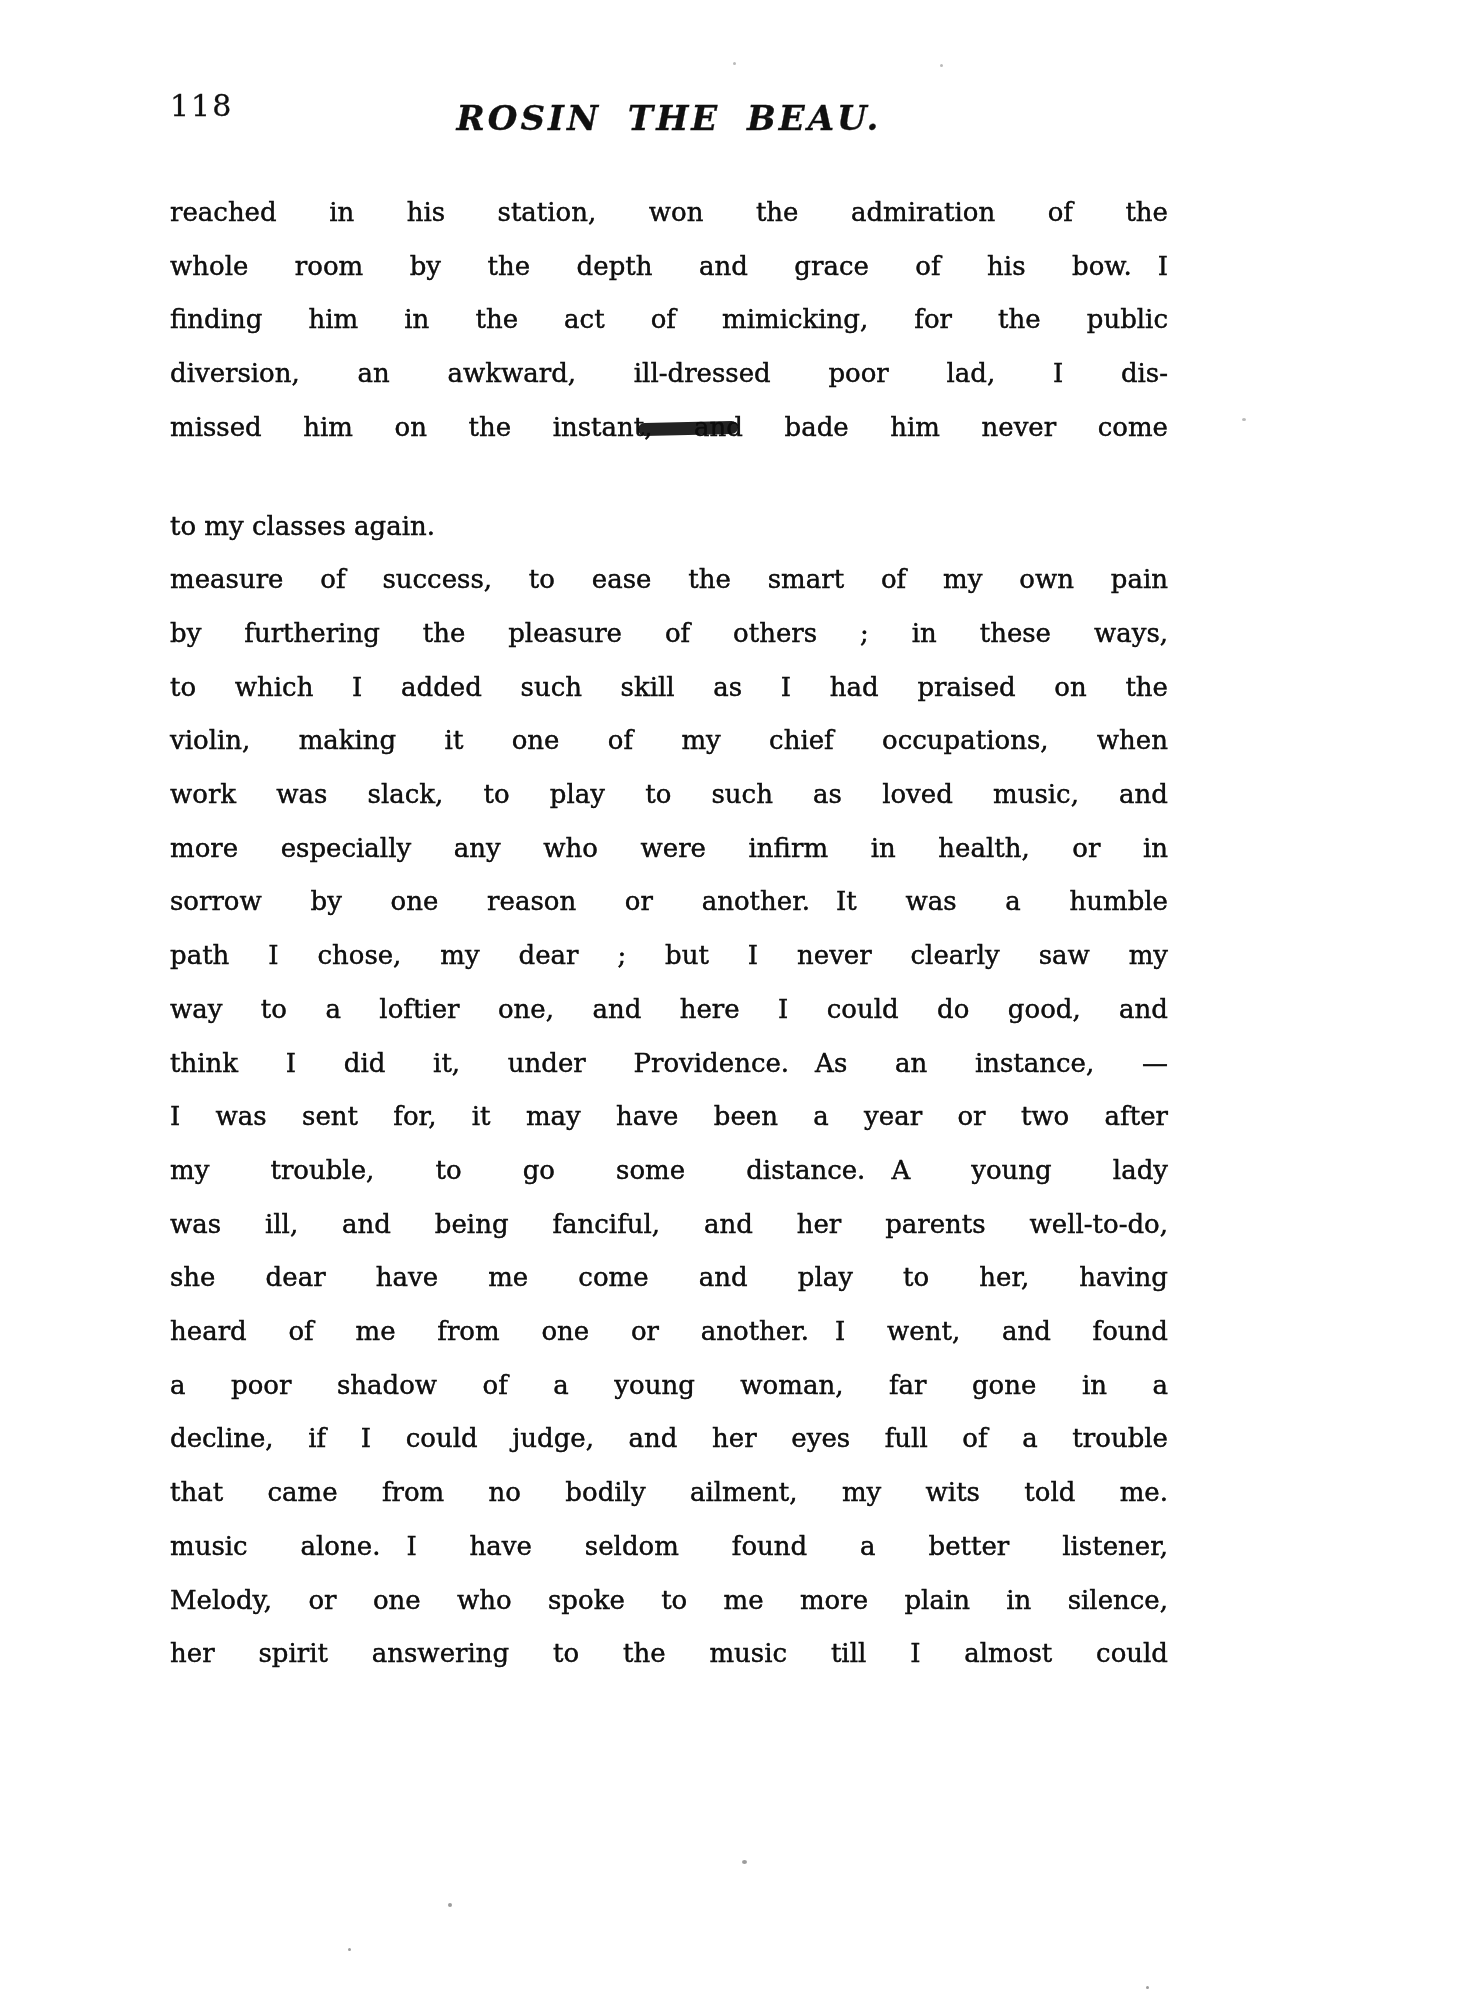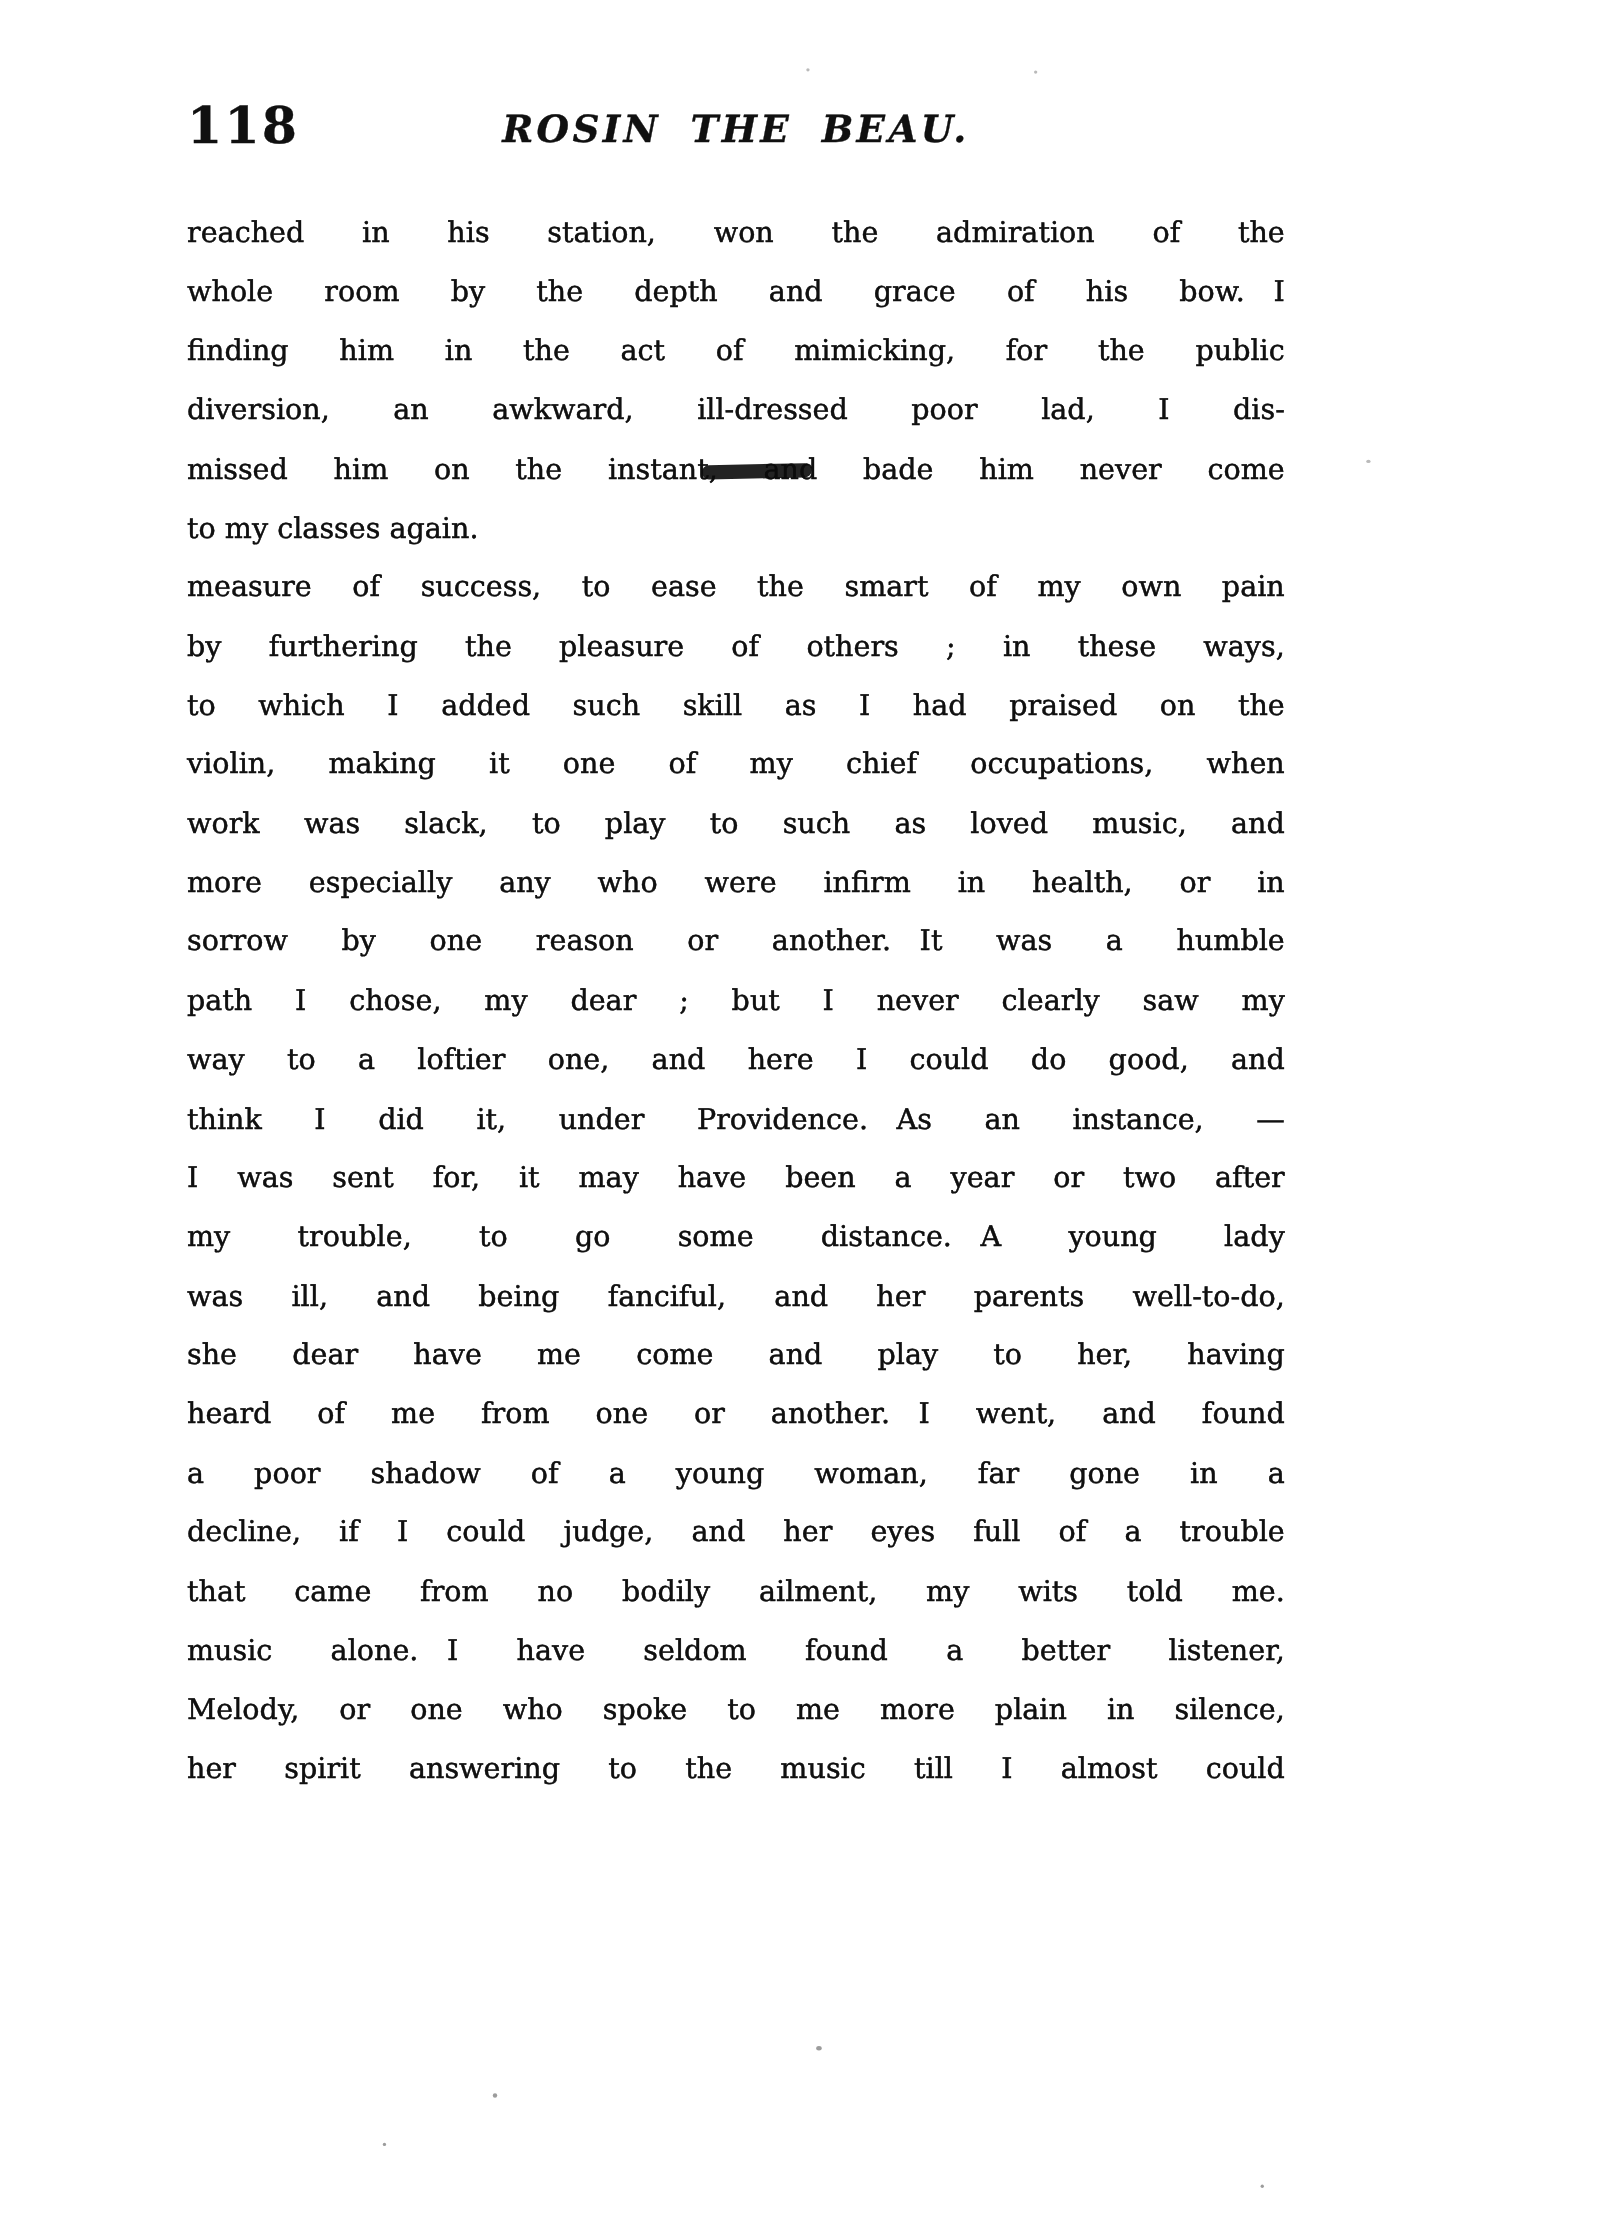--- a/index.html
+++ b/index.html
@@ -6,21 +6,21 @@
   .page{
     position:relative;
     width:1459px;height:2015px;
     background:var(--paper,#ffffff);
     color:var(--ink,#101010);
     font-family:"DejaVu Serif","Liberation Serif",serif;
     overflow:hidden;
   }
   .folio{
     position:absolute;left:170px;top:91px;
-    font-size:46px;line-height:1;font-weight:bold;
+    font-size:30px;line-height:1;font-weight:normal;
     letter-spacing:2px;
     -webkit-text-stroke:0.3px var(--ink,#101010);
   }
   .running-head{
     position:absolute;left:170px;top:101px;width:998px;
     text-align:center;
     font-size:34px;line-height:1;font-style:italic;font-weight:bold;
     letter-spacing:3px;word-spacing:12px;
     -webkit-text-stroke:0.3px var(--ink,#101010);
   }
@@ -28,21 +28,21 @@
     position:absolute;left:170px;top:186px;width:998px;
     font-size:38px;line-height:53.7px;
     -webkit-text-stroke:0.35px var(--ink,#101010);
     text-shadow:0 0 0.6px rgba(10,10,10,0.5);
   }
   .bline{
     text-align:justify;
     text-align-last:justify;
   }
   .bline.indent{padding-left:48px;}
-  .bline.para-end{text-align-last:left;}
+  .bline.para-end{text-align-last:left;margin-top:45px;}
   .ink-smear{
     position:absolute;left:638px;top:422px;width:100px;height:13px;
     background:#0b0b0b;border-radius:7px;transform:rotate(-1.2deg);
     opacity:0.9;
   }
   .speck{position:absolute;background:#3a3a3a;border-radius:50%;opacity:0.5;}
   .speck.s1{left:448px;top:1903px;width:4px;height:4px;}
   .speck.s2{left:742px;top:1860px;width:5px;height:4px;}
   .speck.s3{left:348px;top:1948px;width:3px;height:3px;}
   .speck.s4{left:1146px;top:1986px;width:3px;height:3px;}

